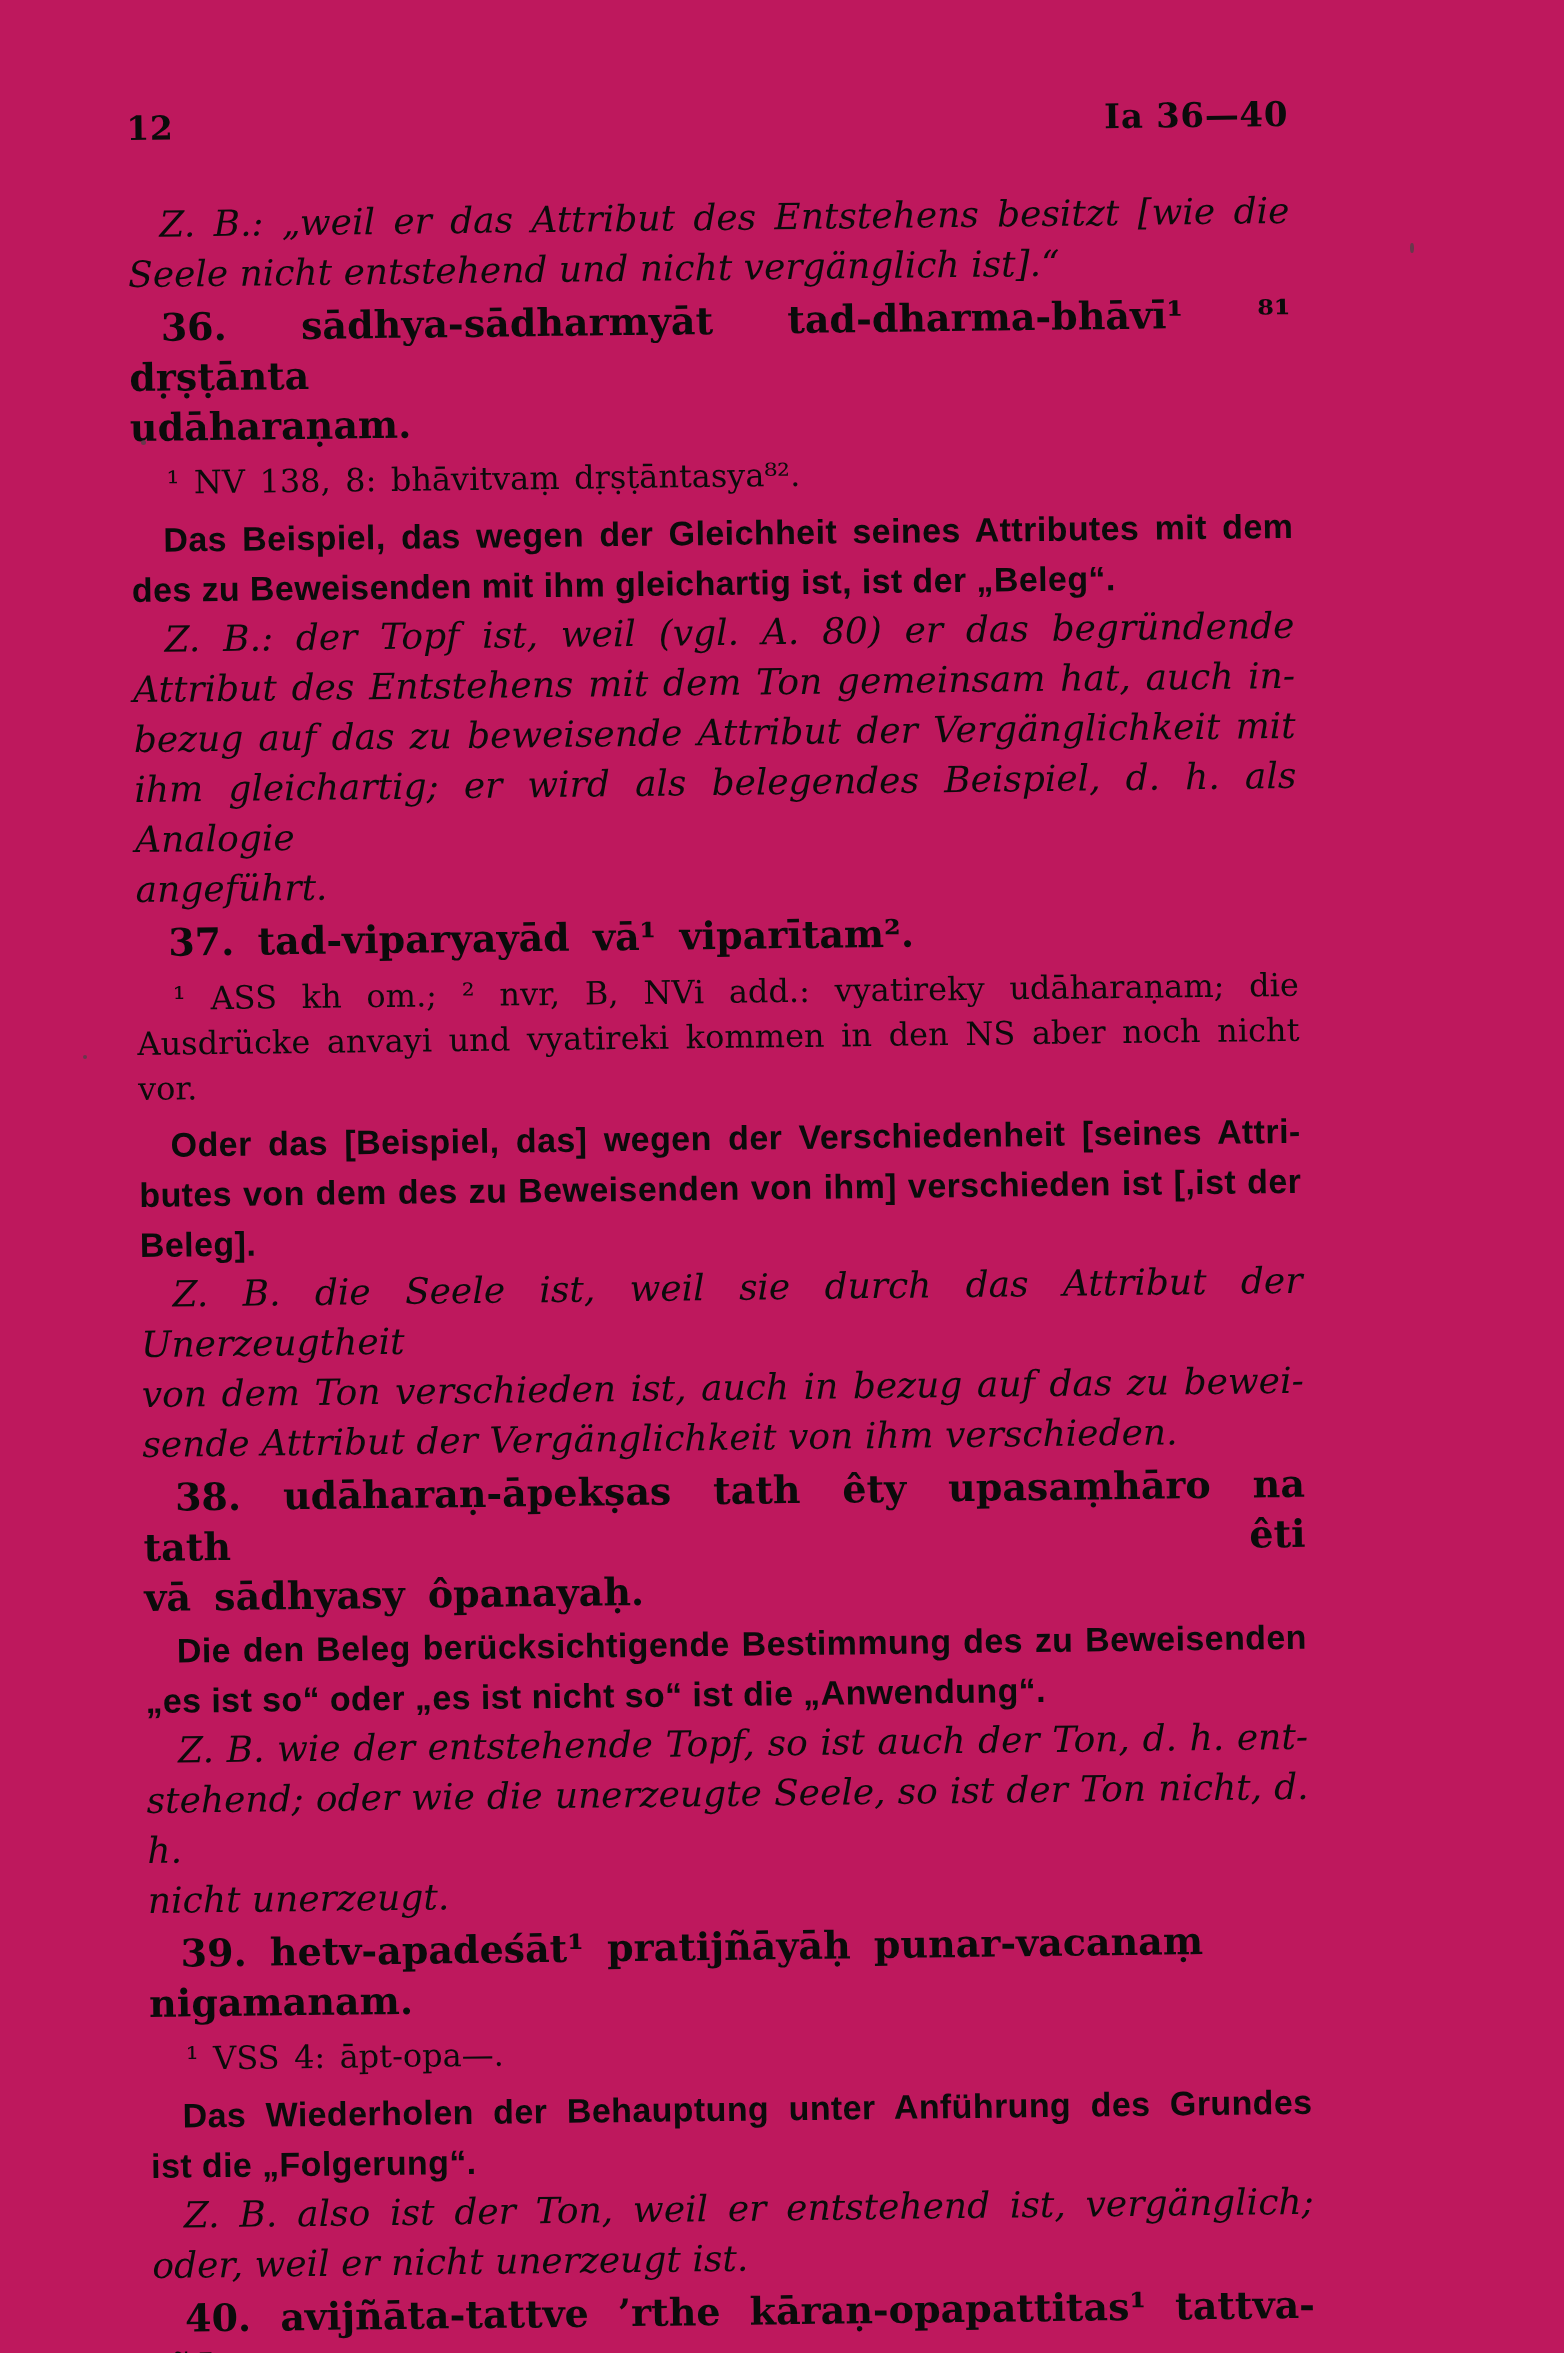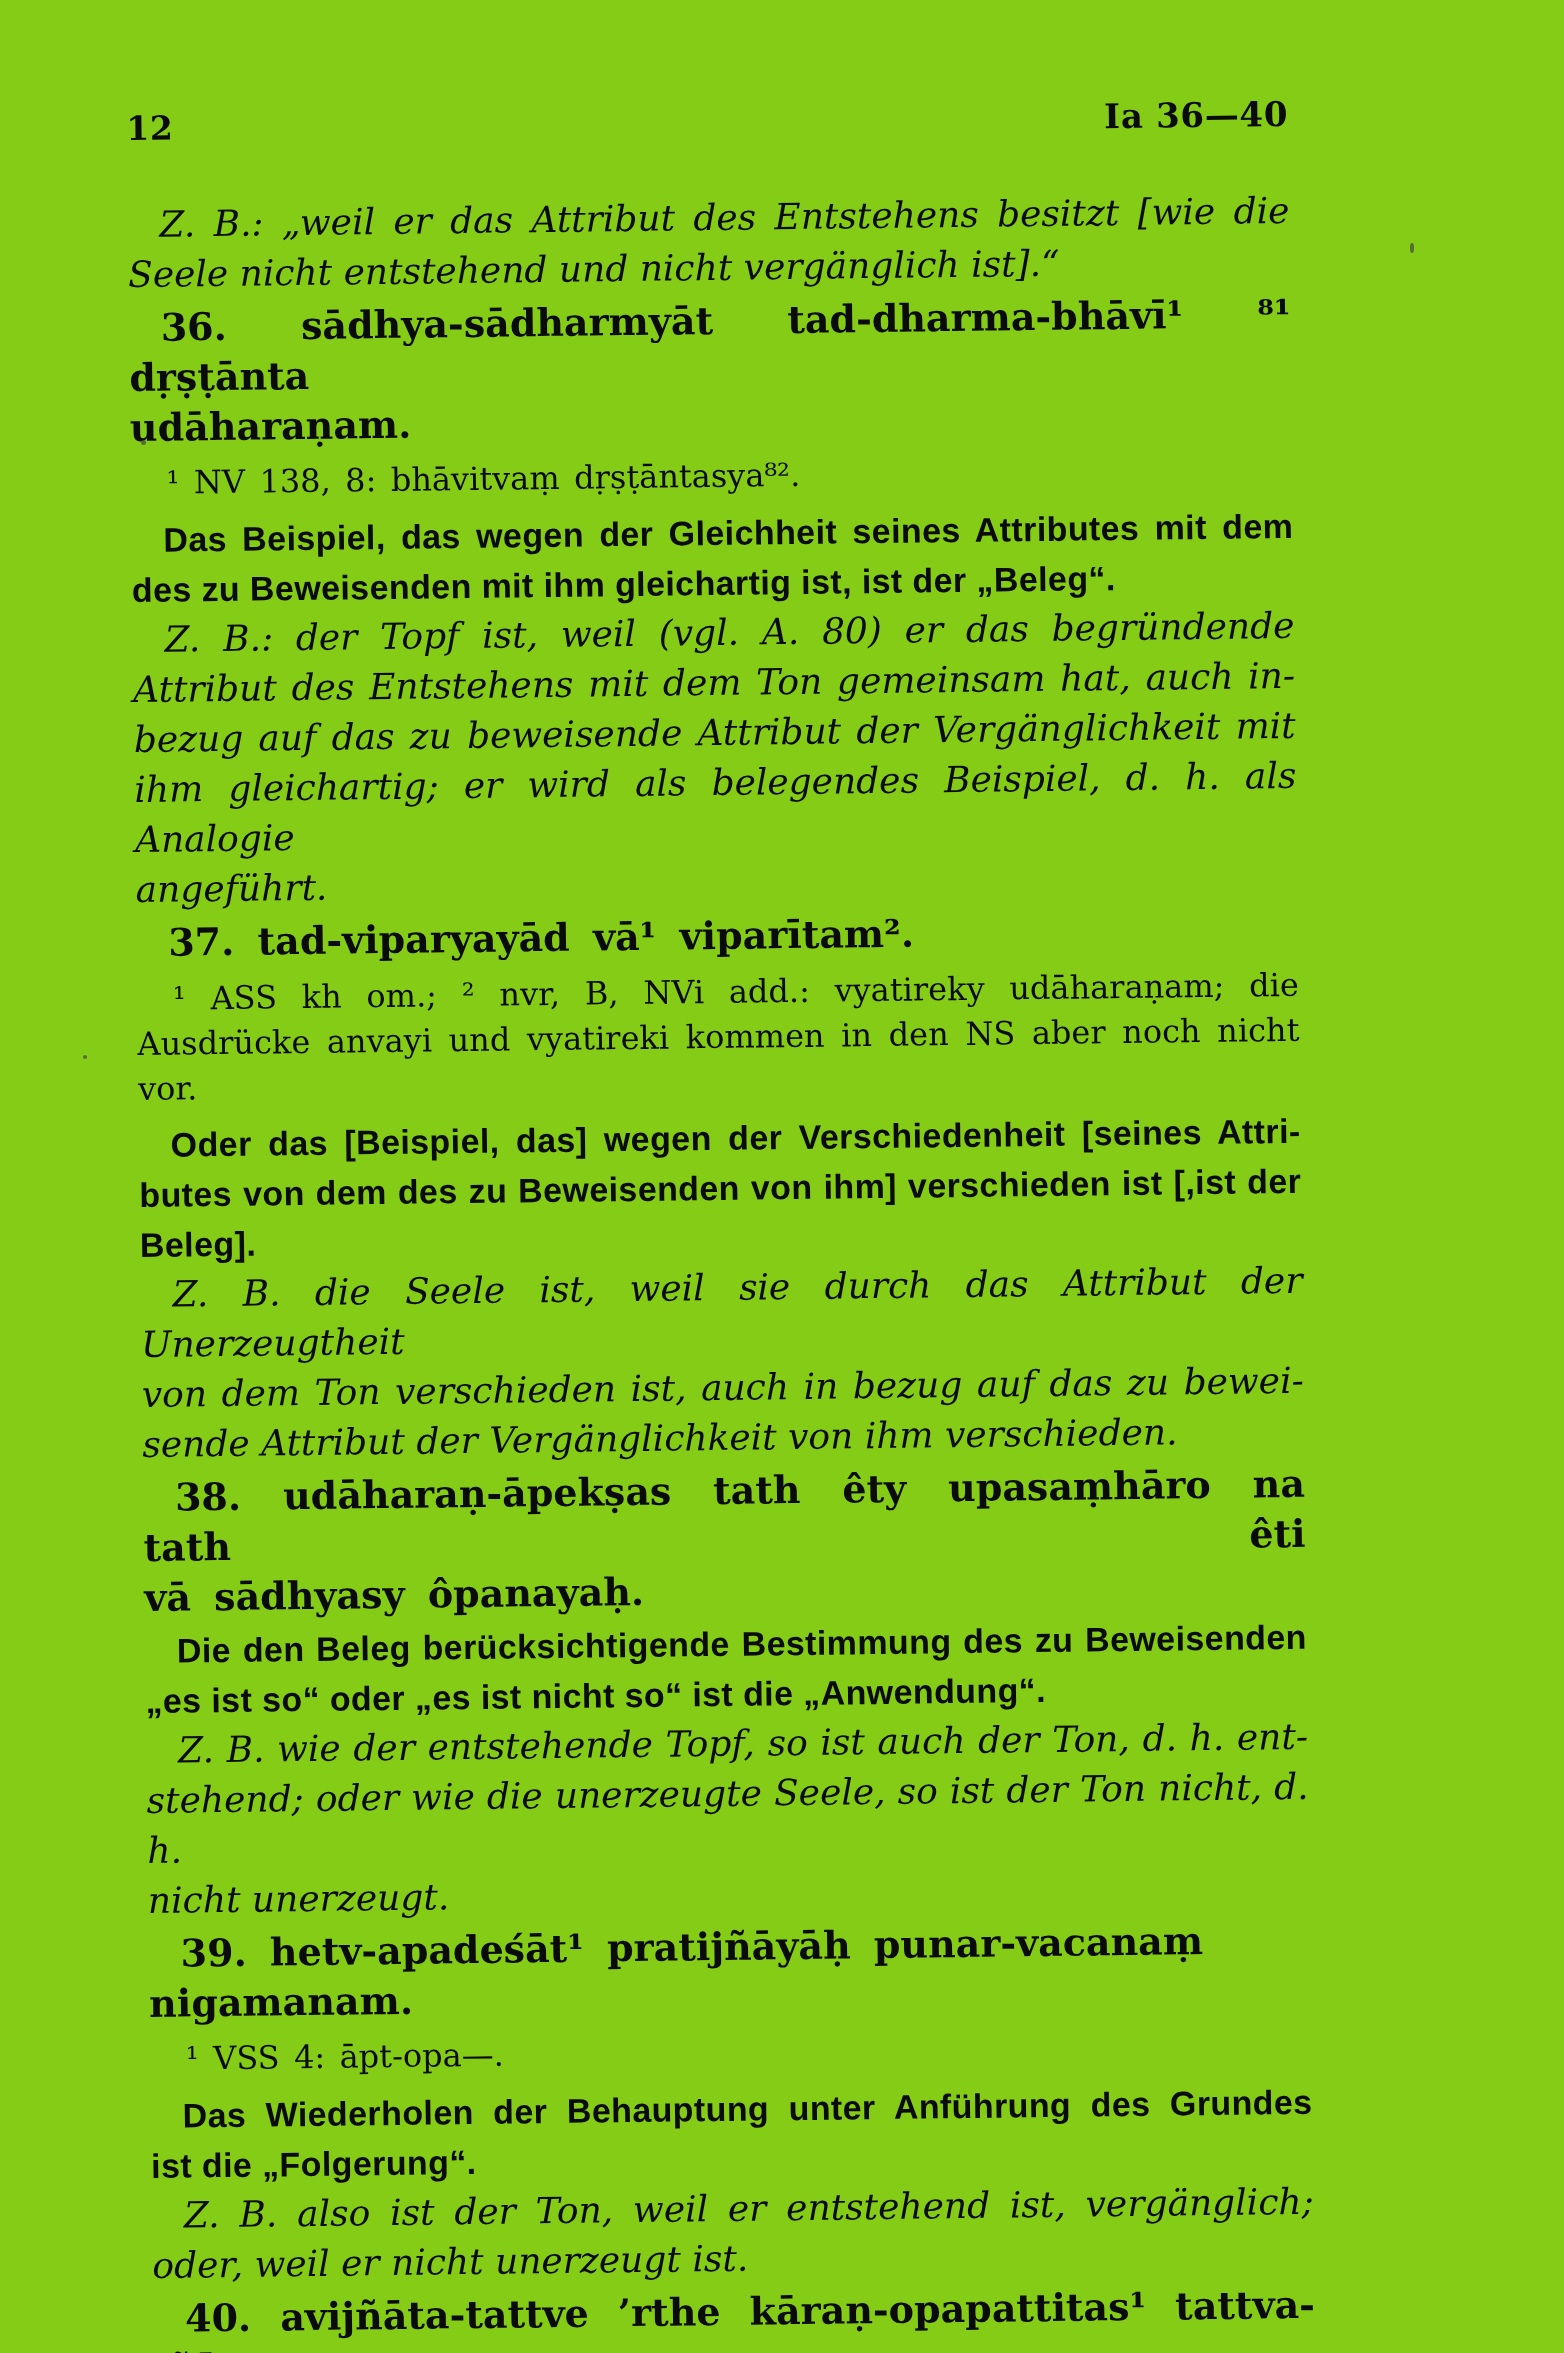--- a/index.html
+++ b/index.html
@@ -10,21 +10,21 @@
   body {
     width: 1565px;
     height: 2354px;
     position: relative;
     overflow: hidden;
     color: #0b0b0b;
   }
   .sheet {
     position: absolute;
     inset: 0;
-    background: #84cc16;
+    background: #be185d;
   }
   .rotated {
     position: absolute;
     left: 126px;
     top: 101px;
     width: 1162px;
     transform: rotate(-0.7deg);
     transform-origin: 50% 0%;
   }
   .header-row {

